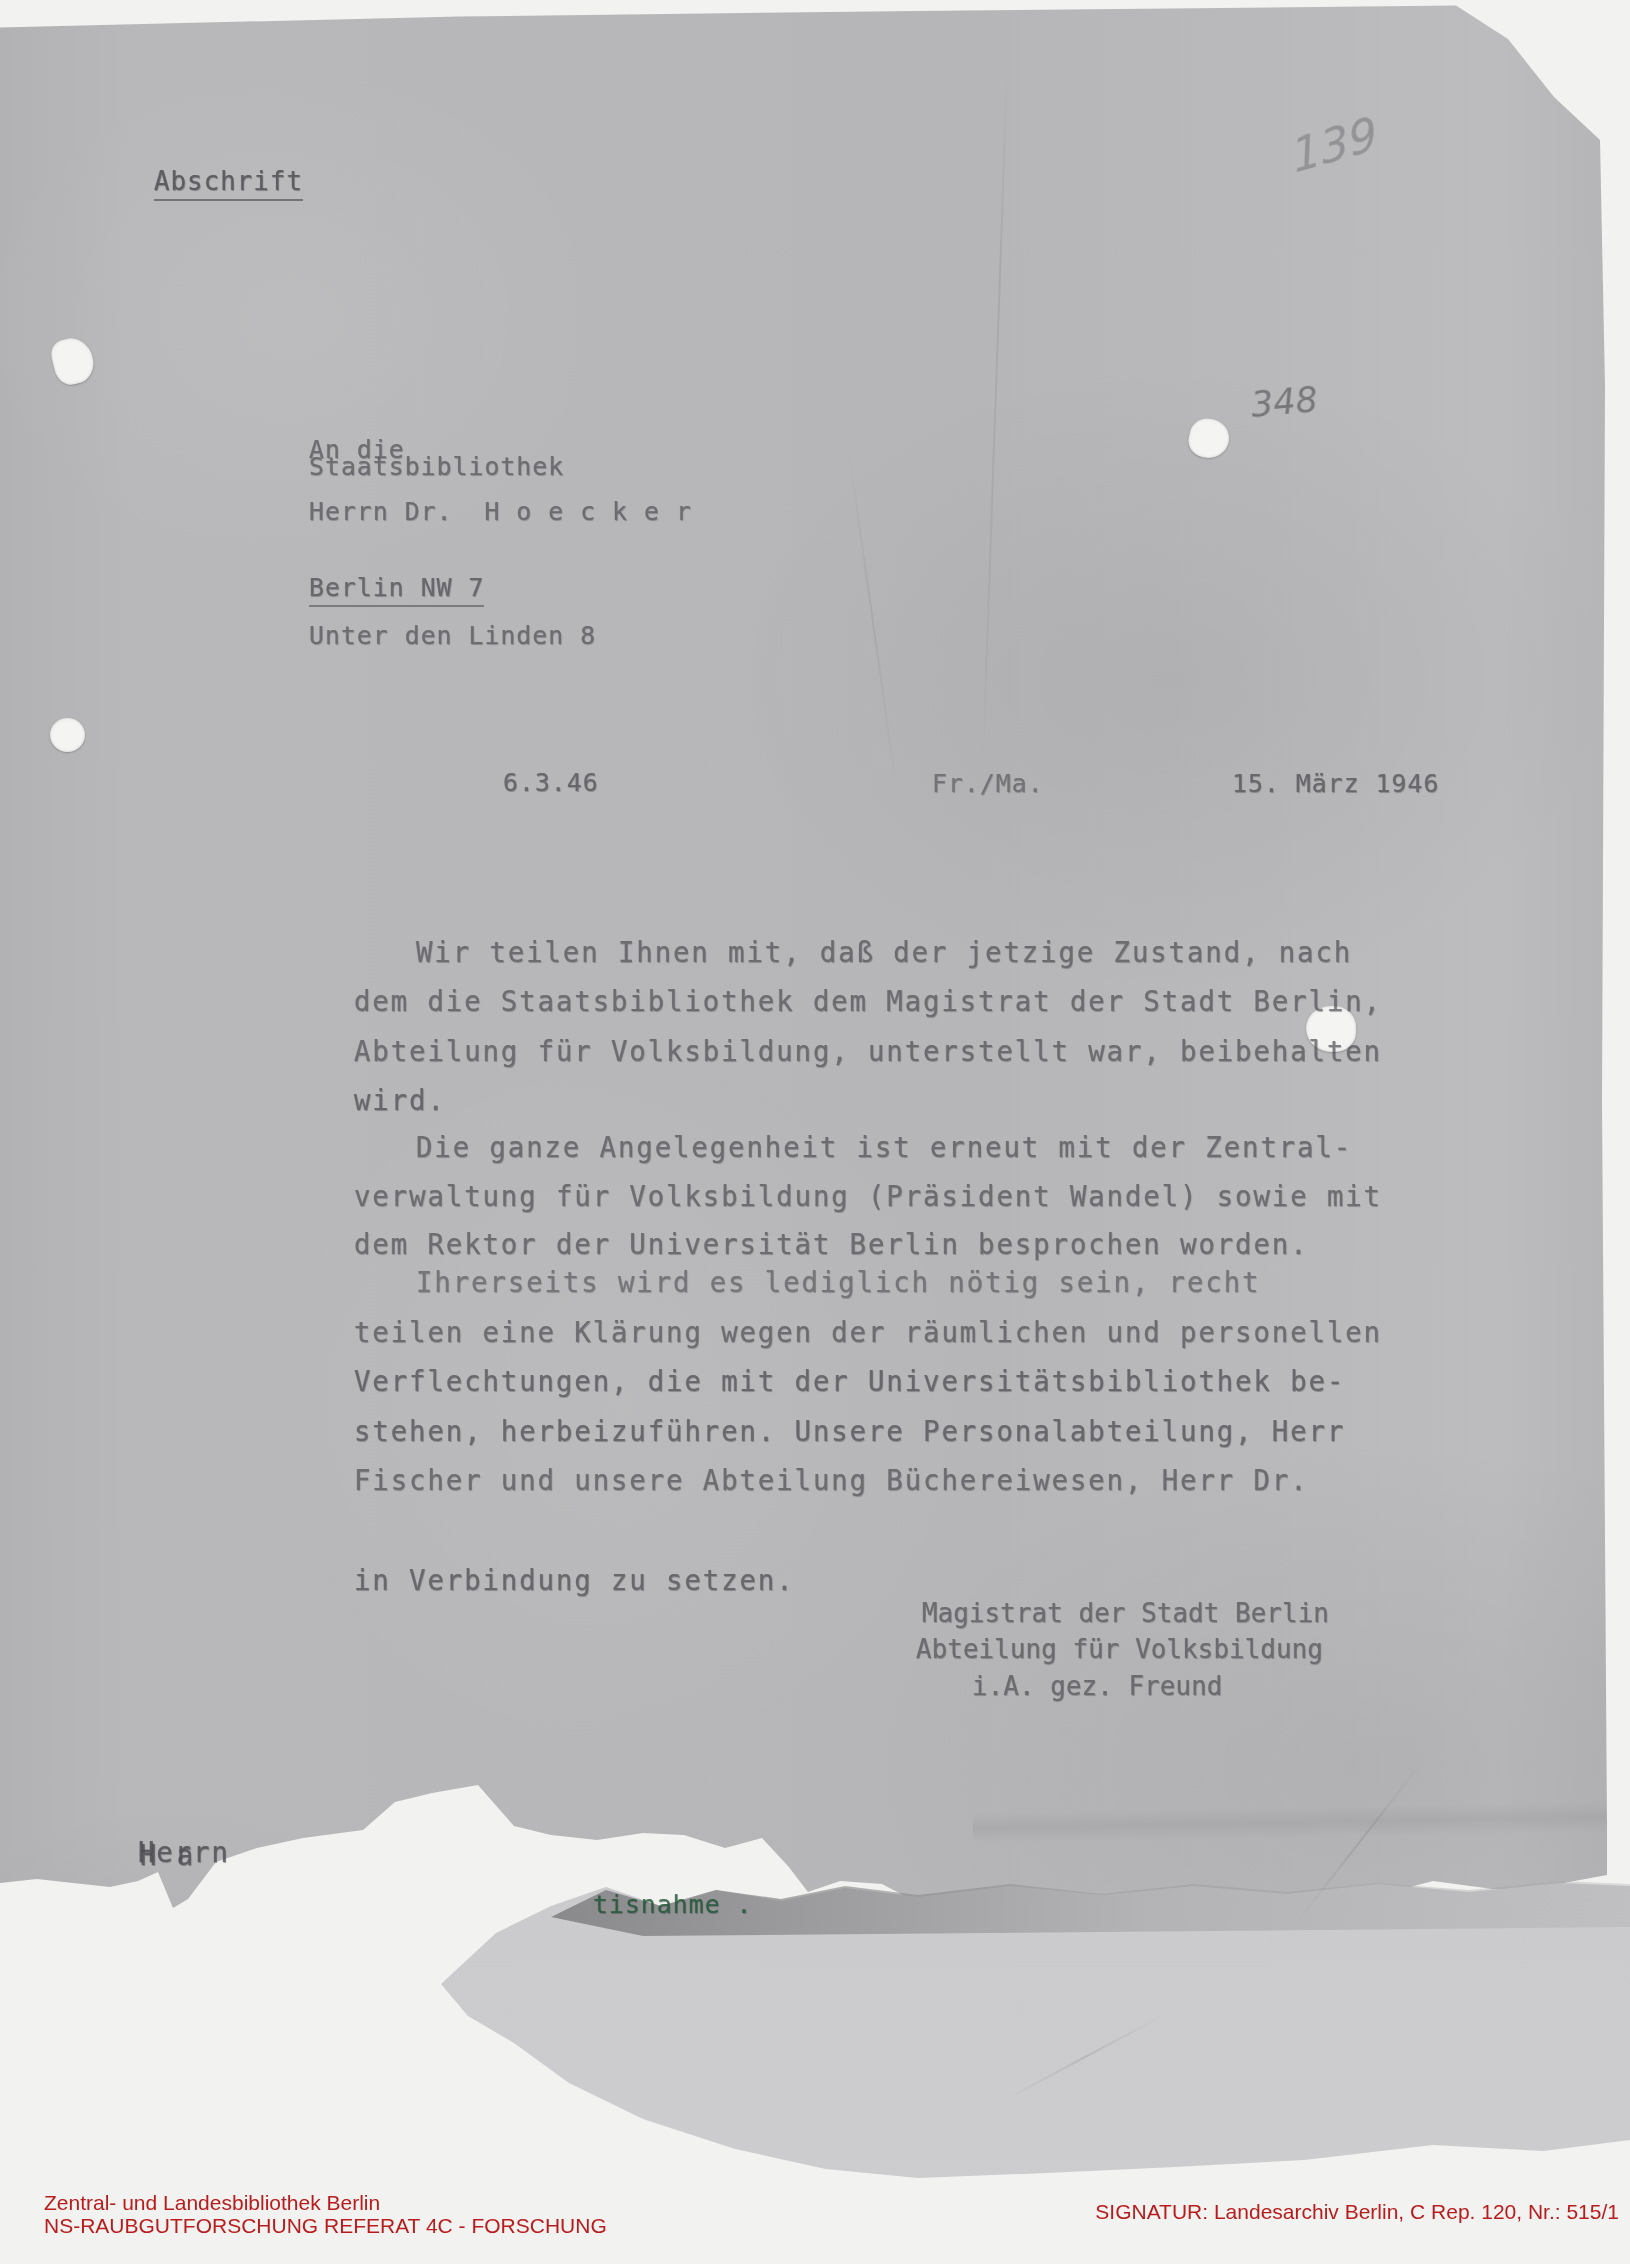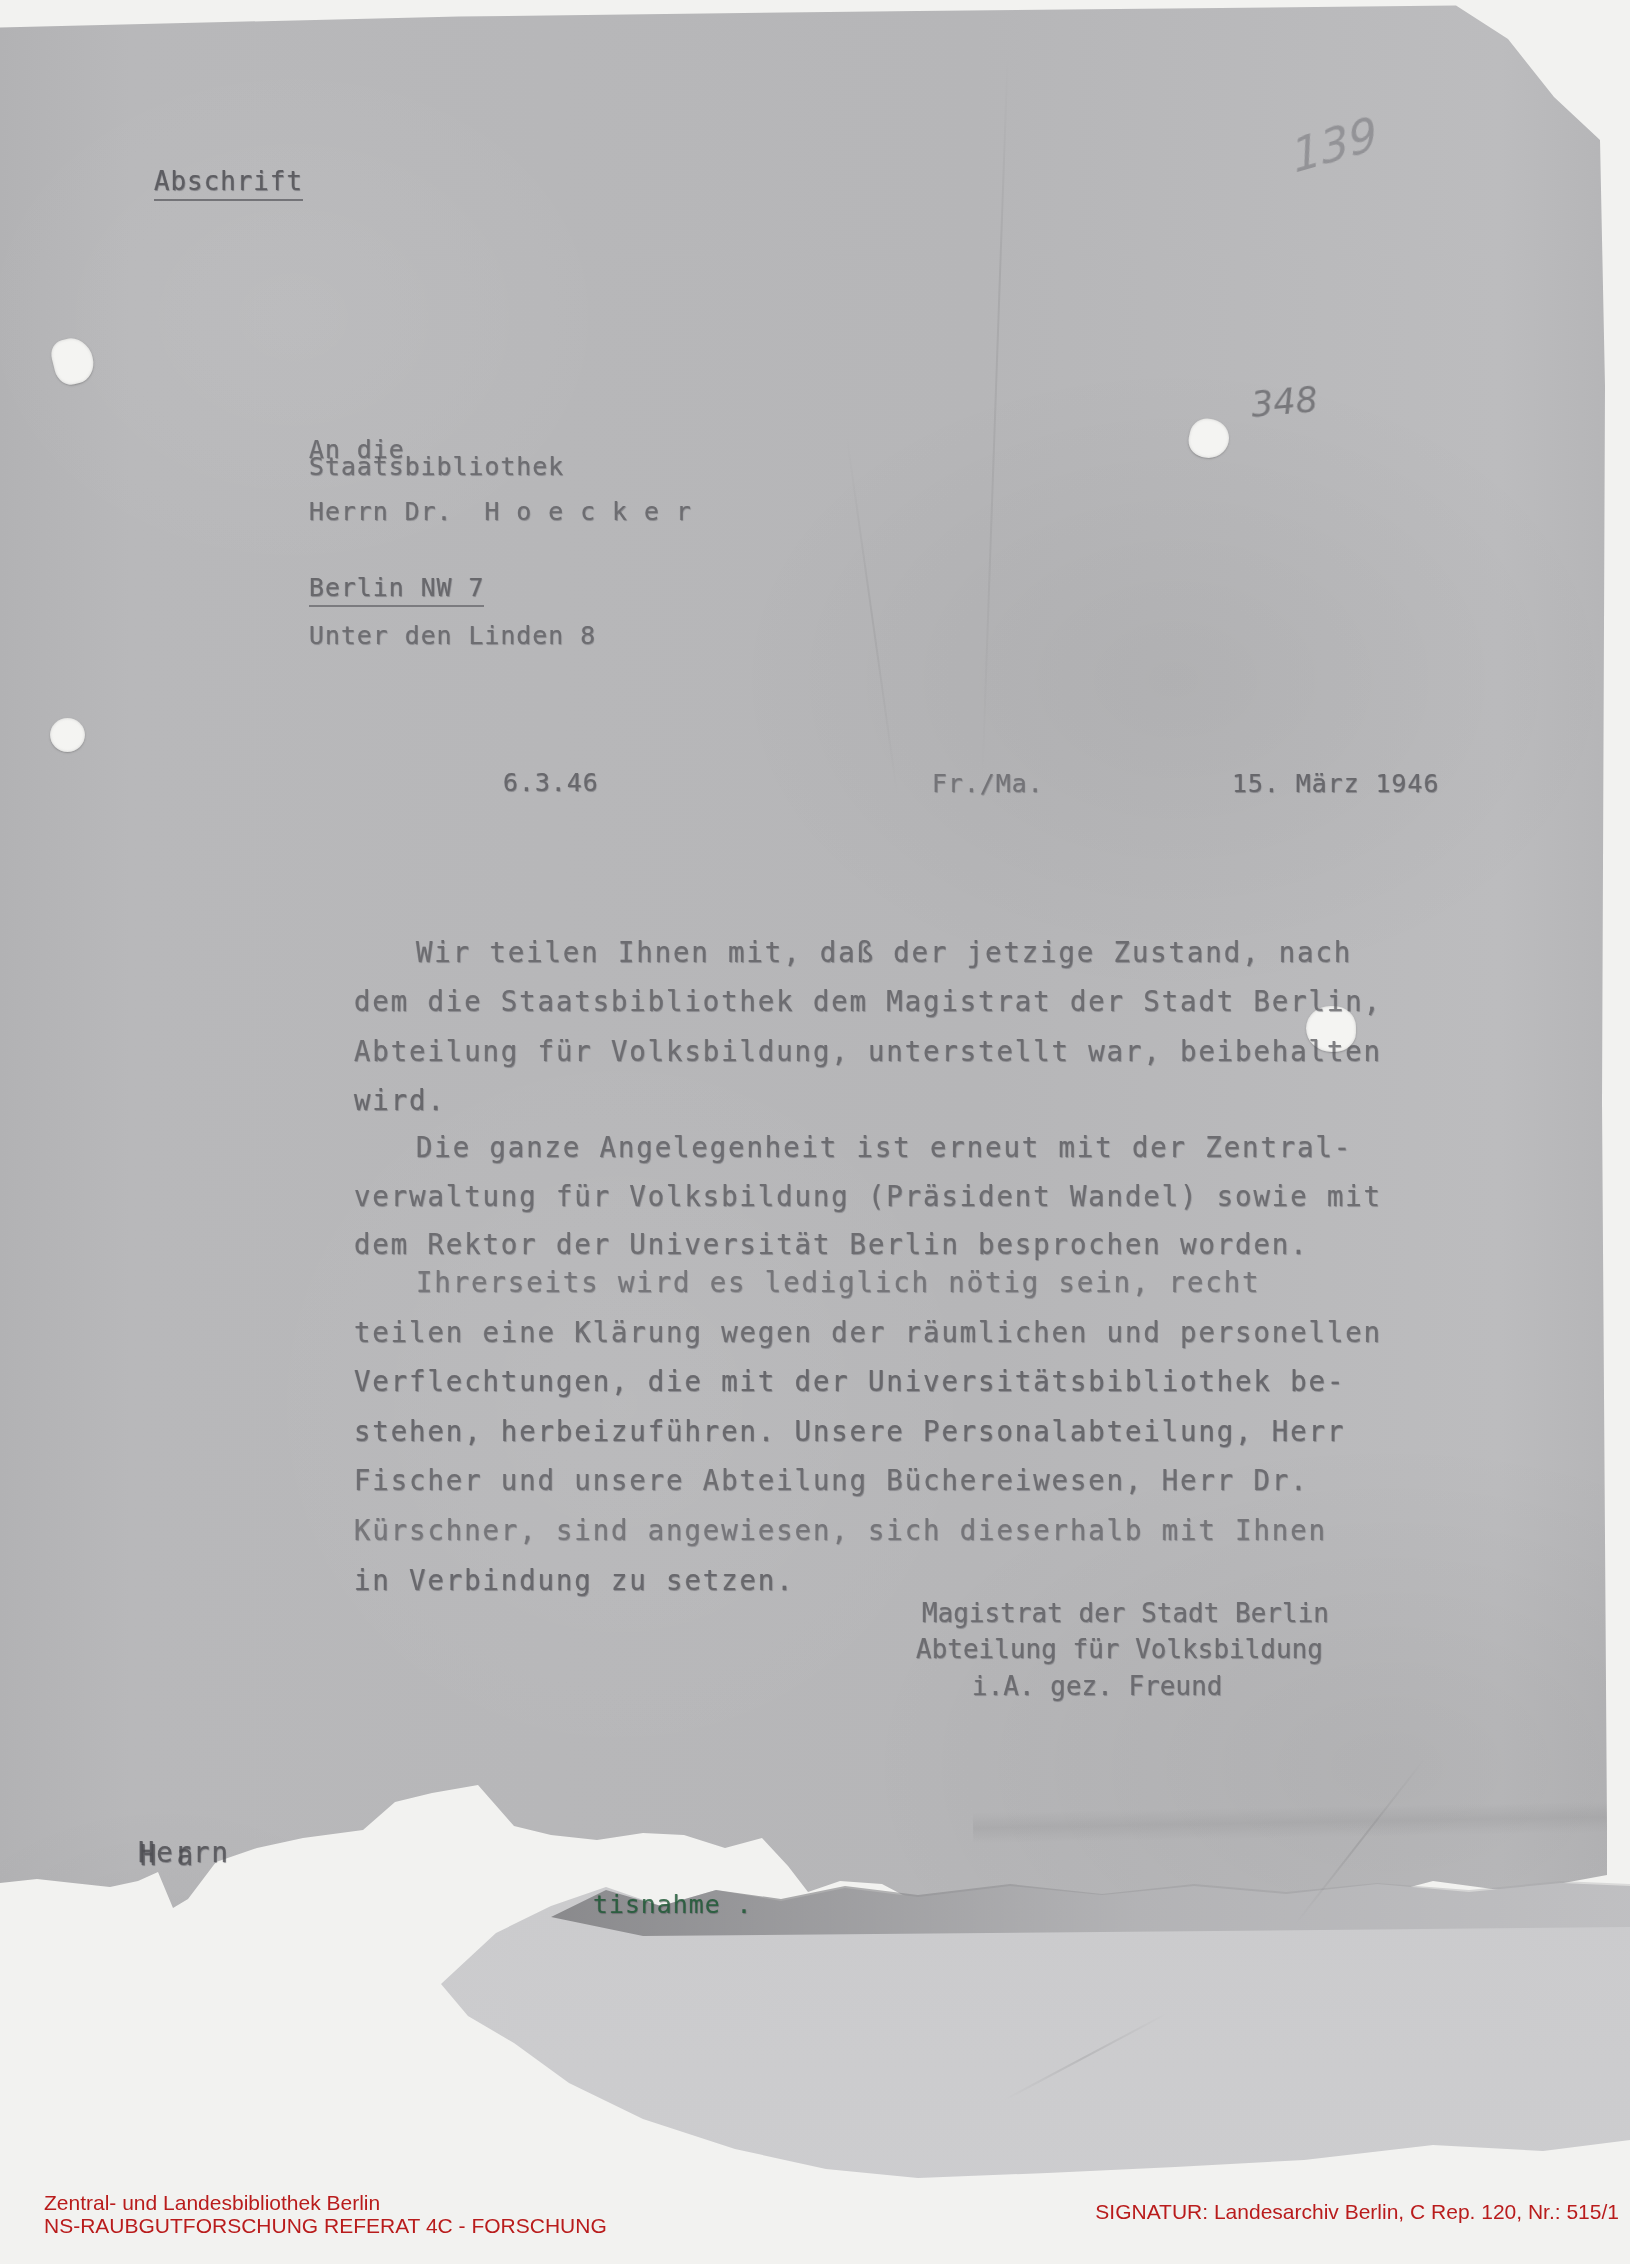--- a/index.html
+++ b/index.html
@@ -130,21 +130,20 @@
 
   <div class="typed op70" style="left:416px;top:1134px;">Die ganze Angelegenheit ist erneut mit der Zentral-</div>
   <div class="typed op70" style="left:354px;top:1183px;">verwaltung für Volksbildung (Präsident Wandel) sowie mit</div>
   <div class="typed op70" style="left:354px;top:1231px;">dem Rektor der Universität Berlin besprochen worden.</div>
 
   <div class="typed op62" style="left:416px;top:1269px;">Ihrerseits wird es lediglich nötig sein, recht</div>
   <div class="typed op70" style="left:354px;top:1319px;">teilen eine Klärung wegen der räumlichen und personellen</div>
   <div class="typed op75" style="left:354px;top:1368px;">Verflechtungen, die mit der Universitätsbibliothek be-</div>
   <div class="typed op75" style="left:354px;top:1418px;">stehen, herbeizuführen. Unsere Personalabteilung, Herr</div>
   <div class="typed op70" style="left:354px;top:1467px;text-align:center;">Fischer und unsere Abteilung Büchereiwesen, Herr Dr.</div>
-  <div class="typed op62" style="left:354px;top:1517px;">Kürschner, sind angewiesen, sich dieserhalb mit Ihnen</div>
   <div class="typed op75" style="left:354px;top:1567px;">in Verbindung zu setzen.</div>
 
   <div class="typed sig op70" style="left:922px;top:1600px;">Magistrat der Stadt Berlin</div>
   <div class="typed sig op70" style="left:916px;top:1636px;">Abteilung für Volksbildung</div>
   <div class="typed sig op70" style="left:972px;top:1673px;">i.A. gez. Freund</div>
 
   <div class="typed op85" style="left:138px;top:1807px;margin-top:32px;">Herrn</div>
   <div class="typed op85" style="left:140px;top:1842px;">H a</div>
   <div class="typed small frag-text" style="left:593px;top:1892px;">tisnahme .</div>
 

